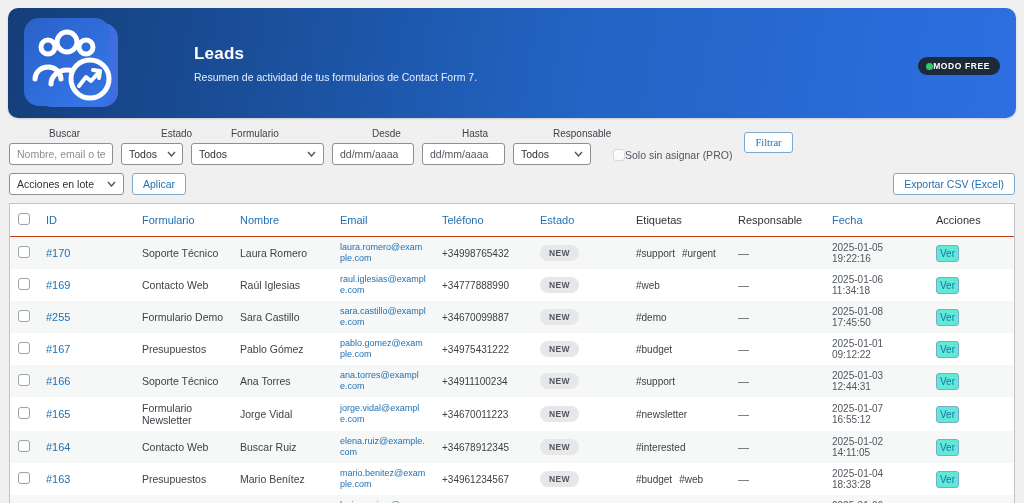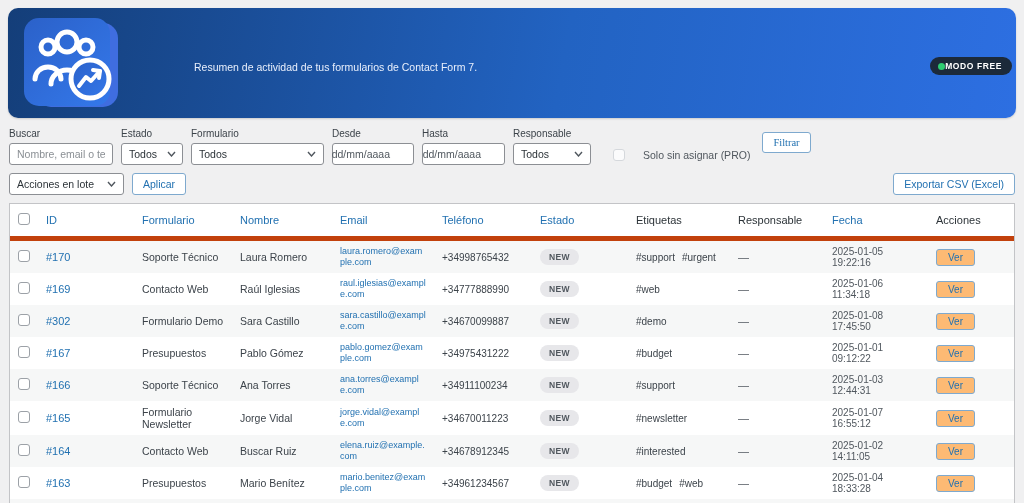--- a/index.html
+++ b/index.html
@@ -19,52 +19,52 @@
     background:linear-gradient(100deg,#143e79 0%, #2263c2 55%, #2d6fe2 100%);
     display:flex;
     align-items:center;
     box-shadow:0 1px 2px rgba(0,0,0,.15);
   }
   .logo { margin-left:14px; flex:0 0 auto; }
   .banner-text { margin-left:72px; }
   .banner-title { color:#fff; font-size:17px; font-weight:600; letter-spacing:.2px; }
   .banner-sub { color:#e8effc; font-size:10.5px; margin-top:7px; }
   .mode-badge {
-    position:absolute; right:4px; top:49px;
+    position:absolute; right:16px; top:49px;
     background:#1c2a3a; color:#fff;
     border-radius:11px; padding:4px 10px 4px 8px;
     font-size:8.5px; font-weight:bold; letter-spacing:.6px;
     display:flex; align-items:center; 
   }
   .mode-dot { width:7px; height:7px; border-radius:50%; background:#2ecc71; }
 
   
   .filters {
     margin:10px 9px 0 9px;
     display:flex; align-items:flex-end; gap:8px;
   }
   .fgroup { display:flex; flex-direction:column; }
-  .flabel { font-size:10px; color:#3c434a; margin-bottom:4px; }
+  .flabel { font-size:10px; color:#3c434a; margin-bottom:4px;margin-left:40px; }
   .ctl {
     height:22px; border:1px solid #8c8f94; border-radius:3px;
     background:#fff; display:flex; align-items:center;
     padding:0 7px; font-size:10.5px; color:#2c3338;
   }
   .ctl input {
     border:none; outline:none; width:100%; font-size:10.5px;
     font-family:inherit; color:#2c3338; background:transparent;
   }
   .ctl input::placeholder { color:#8a8f94; }
   .select { justify-content:space-between; gap:10px; cursor:pointer; }
   .chevron { flex:0 0 auto; }
-  .datefield { justify-content:flex-end; color:#50575e; gap:16px; cursor:text; }
+  .datefield { justify-content:space-between; color:#50575e; gap:16px; cursor:text; }
   .w-buscar { width:104px; } .w-estado { width:62px; } .w-form { width:133px; }
   .w-desde { width:82px; } .w-hasta { width:83px; } .w-resp { width:78px; }
   .w-bulk { width:115px; }
-  .pro-check { display:flex; align-items:center; gap:18px; margin:0 4px 4px 14px; font-size:10.5px; color:#50575e; }
+  .pro-check { display:flex; align-items:center; gap:0; margin:0 4px 4px 14px; font-size:10.5px; color:#50575e; }
   .cb {
     width:12px; height:12px; border:1px solid #9ca1a7; border-radius:3px;
     background:#fff; display:inline-block; flex:0 0 auto; cursor:pointer;
   }
   .cb.dim { border-color:#d5d8dc; background:#fbfbfc; }
   .btn {
     background:#fff; border:1px solid #7ea9ce; border-radius:3px;
     color:#2271b1; font-size:10.5px; padding:4px 10px;
     font-family:inherit; cursor:pointer; white-space:nowrap;
   }
@@ -73,21 +73,21 @@
 
   
   .table-wrap {
     margin:8px 9px 0 9px;
     background:#fff;
     border:1px solid #c3c4c7;
   }
   table { width:100%; border-collapse:collapse; table-layout:fixed; }
   thead th {
     text-align:left; font-weight:400; font-size:11px;
-    padding:9px 8px; border-bottom:5px solid #c2410c; color:#2c3338;
+    padding:9px 8px; border-bottom:1px solid #c2410c; color:#2c3338;
     white-space:nowrap; overflow:hidden;
   }
   thead th.sortable { color:#2271b1; cursor:pointer; }
   tbody tr:nth-child(odd) { background:#f6f7f7; }
   td {
     padding:5px 8px; vertical-align:middle; color:#3c434a; font-size:11px;
     overflow:hidden;
   }
   .id-link { color:#2271b1; text-decoration:none; cursor:pointer; }
   .email-link {
@@ -98,22 +98,22 @@
   .name-cell, .form-cell { font-size:10.5px; }
   .badge-new {
     display:inline-block; background:#e7e7ea; color:#50575e;
     font-size:8.5px; font-weight:bold; letter-spacing:.4px;
     padding:3px 9px; border-radius:10px;
   }
   .tag { font-size:10px; color:#3c434a; margin-right:7px; }
   .dash { color:#50575e; }
   .date-cell { font-size:10px; color:#50575e; }
   .btn-ver {
-    background:#fdba74; border:1px solid #7ea9ce; border-radius:3px;
-    color:#2271b1; font-size:10px; padding:2px 11px; font-family:inherit; cursor:pointer;
+    background:#5eead4; border:1px solid #7ea9ce; border-radius:3px;
+    color:#2271b1; font-size:10px; padding:2px 3px; font-family:inherit; cursor:pointer;
   }
 </style>
 </head>
 <body>
 
 <div class="banner">
   <svg class="logo" width="100" height="94" viewBox="0 0 100 94">
     <defs>
       <linearGradient id="g1" x1="0" y1="0" x2="1" y2="1">
         <stop offset="0" stop-color="#2b61c9"></stop>
@@ -129,20 +129,21 @@
       <path d="M13 63 a13 12 0 0 1 26 0"></path>
       <path d="M29 68 a16 14 0 0 1 32 0"></path>
     </g>
     <circle cx="68" cy="63" r="19" fill="url(#g1)" stroke="#ffffff" stroke-width="5"></circle>
     <g fill="none" stroke="#ffffff" stroke-width="4" stroke-linecap="round" stroke-linejoin="round">
       <polyline points="57,70 64,61 69,65 78,55"></polyline>
       <polyline points="71,54 78,55 77,62"></polyline>
     </g>
   </svg>
   <div class="banner-text">
+    <div class="banner-title">Leads</div>
     <div class="banner-sub">Resumen de actividad de tus formularios de Contact Form 7.</div>
   </div>
   <div class="mode-badge">
     <span class="mode-dot"></span>
     <span>MODO FREE</span>
   </div>
 </div>
 
 <div class="filters">
   <div class="fgroup w-buscar">
@@ -274,21 +275,21 @@
           <td><a class="email-link">raul.iglesias@example.com</a></td>
           <td class="phone">+34777888990</td>
           <td><span class="badge-new">NEW</span></td>
           <td><span class="tag">#web</span></td>
           <td class="dash">—</td>
           <td class="date-cell">2025-01-06 11:34:18</td>
           <td><button class="btn-ver">Ver</button></td>
         </tr>
         <tr>
           <td><span class="cb"></span></td>
-          <td><a class="id-link">#302</a></td>
+          <td><a class="id-link">#255</a></td>
           <td class="form-cell">Formulario Demo</td>
           <td class="name-cell">Sara Castillo</td>
           <td><a class="email-link">sara.castillo@example.com</a></td>
           <td class="phone">+34670099887</td>
           <td><span class="badge-new">NEW</span></td>
           <td><span class="tag">#demo</span></td>
           <td class="dash">—</td>
           <td class="date-cell">2025-01-08 17:45:50</td>
           <td><button class="btn-ver">Ver</button></td>
         </tr>

